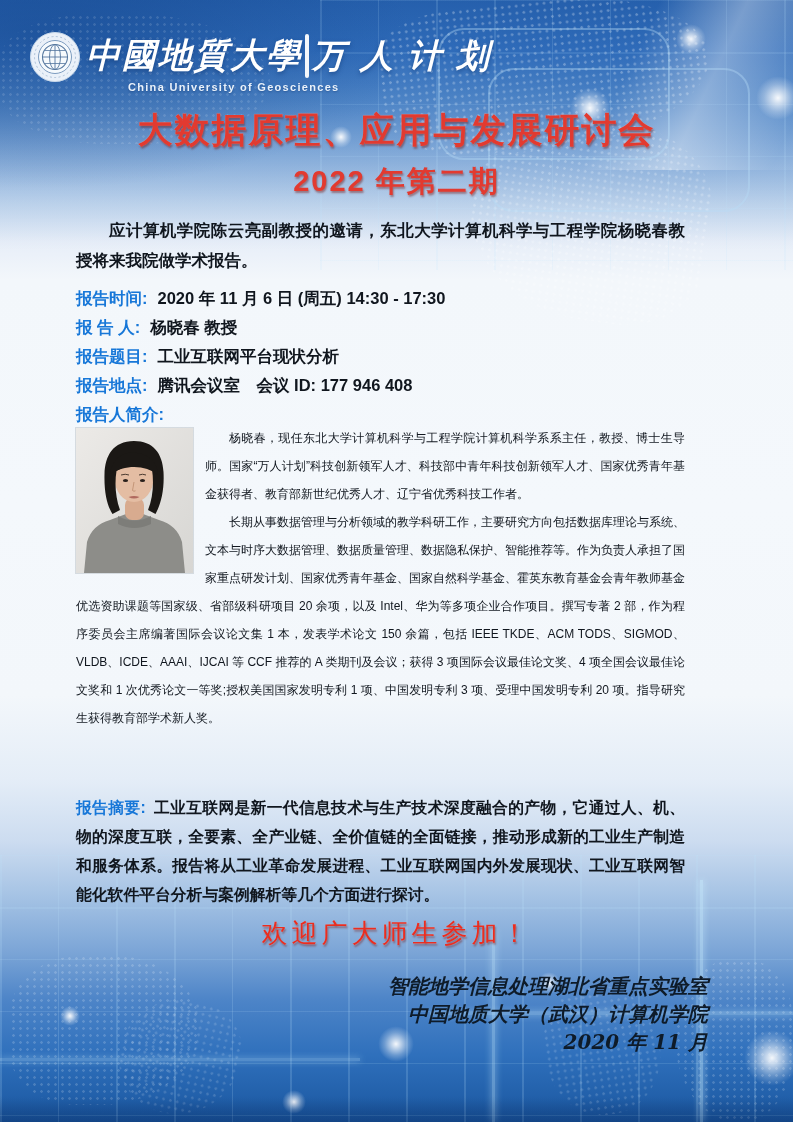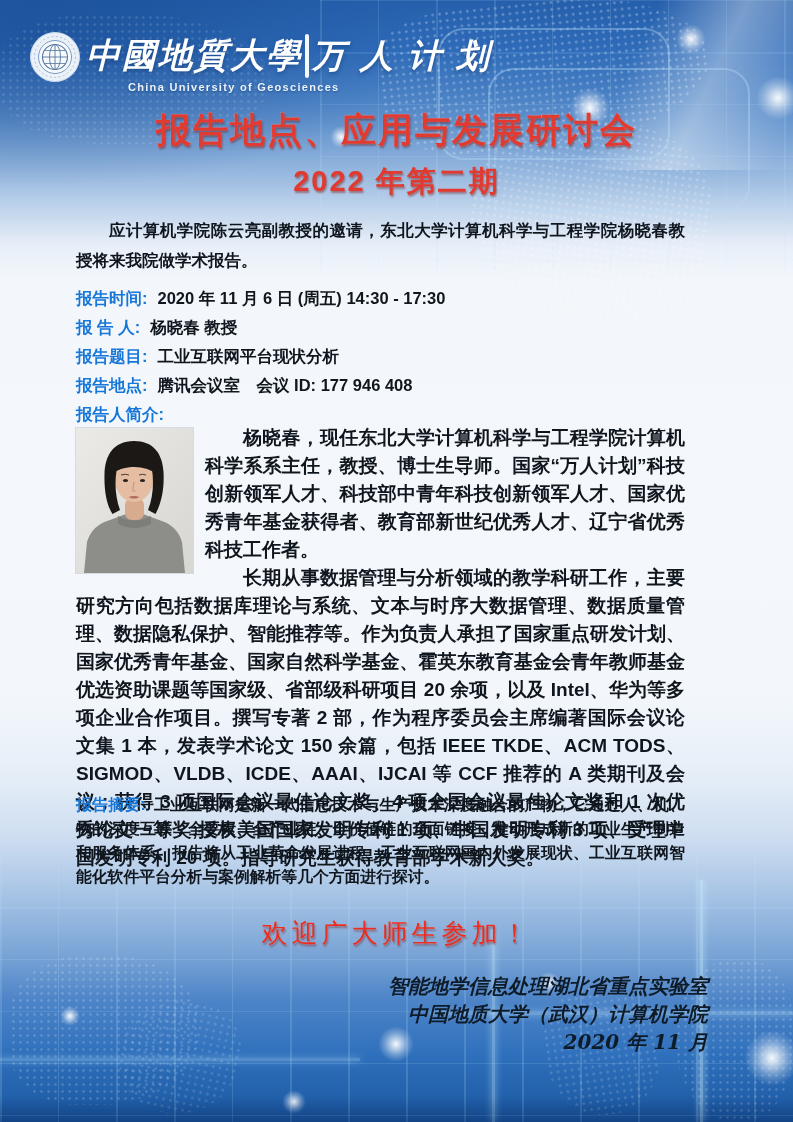--- a/index.html
+++ b/index.html
@@ -54,25 +54,25 @@
     text-shadow:1px 2px 2px rgba(115,18,12,0.45);}
 
   
   .col{position:absolute;left:76px;width:609px;color:#10161e;}
   .intro{top:215px;font-size:16.5px;font-weight:700;line-height:30px;text-align:justify;}
   .intro p{margin:0;text-indent:2em;}
   .info{top:284px;}
   .info-row{display:flex;height:29px;align-items:center;font-size:16.5px;font-weight:700;}
   .info-label{color:#1777d8;white-space:pre;margin-right:10px;}
   .info-value{color:#10161e;white-space:pre;}
-  .bio{top:424px;font-size:19px;font-weight:700;line-height:28px;text-align:justify;}
+  .bio{top:424px;font-size:12px;font-weight:400;line-height:28px;text-align:justify;}
   .bio p{margin:0;text-indent:2em;}
   .photo{float:left;width:117px;height:145px;margin:4px 12px 6px 0;background:#e3e2e0;
     box-shadow:0 0 0 1px rgba(120,130,140,0.25);}
-  .abstract{top:793px;font-size:15.8px;font-weight:700;line-height:24px;text-align:justify;}
+  .abstract{top:793px;font-size:15.8px;font-weight:700;line-height:29px;text-align:justify;}
   .abstract .lbl{color:#1777d8;margin-right:8px;}
   .welcome{position:absolute;left:0;top:916px;width:100%;text-align:center;
     font-size:26px;font-weight:400;letter-spacing:4px;color:#ea2d20;
     text-shadow:1px 2px 2px rgba(120,18,10,0.45), 0 0 1px rgba(255,255,255,0.4);}
   .org{position:absolute;left:92px;top:972px;width:616px;text-align:right;
     font-family:"DejaVu Serif",serif;font-style:italic;font-weight:700;
     font-size:20px;line-height:28px;color:#0e1b29;}
 </style>
 </head>
 <body>
@@ -124,21 +124,21 @@
     <line x1="15.5" y1="32.5" x2="36.5" y2="32.5" stroke="#55779f" stroke-width="0.8"></line>
     <line x1="26" y1="13.5" x2="26" y2="38.5" stroke="#55779f" stroke-width="0.9"></line>
   </svg>
   <div class="brandrow">
     <span class="uni-cn">中國地質大學</span>
     <span class="brand-divider"></span>
     <span class="dept-cn">万人计划</span>
   </div>
   <div class="uni-en">China University of Geosciences</div>
 
-  <div class="main-title">报告地点、应用与发展研讨会</div>
+  <div class="main-title">大数据原理、应用与发展研讨会</div>
   <div class="issue-title">2022 年第二期</div>
 
   <div class="col intro">
     <p>应计算机学院陈云亮副教授的邀请，东北大学计算机科学与工程学院杨晓春教授将来我院做学术报告。</p>
   </div>
 
   <div class="col info">
     <div class="info-row">
       <span class="info-label">报告时间:</span>
       <span class="info-value">2020 年 11 月 6 日 (周五) 14:30 - 17:30</span>

